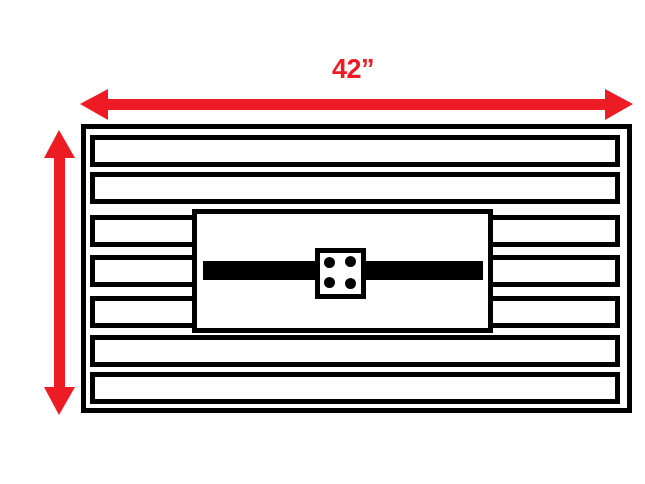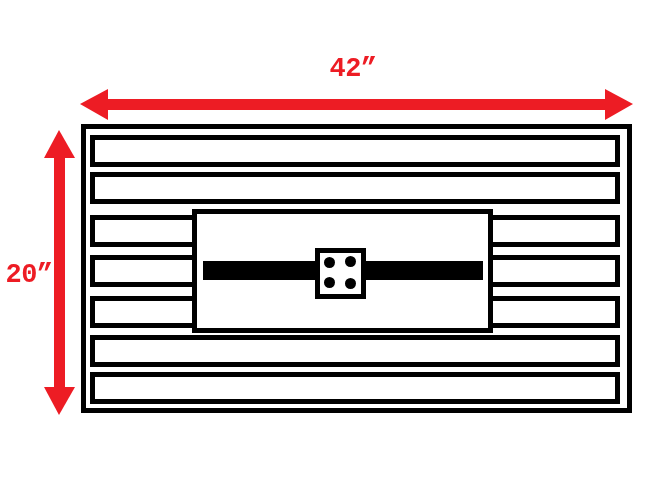--- a/index.html
+++ b/index.html
@@ -6,21 +6,20 @@
   html, body {
     background: #ffffff;
     font-family: "Liberation Sans", sans-serif;
   }
   .canvas {
     position: relative;
     width: 645px;
     height: 484px;
     background: var(--background, #ffffff);
     overflow: hidden;
-    font-family: Liberation Mono, monospace;
   }
 
   
   .dim-label {
     position: absolute;
     color: var(--dimension-red, #ED1C24);
     font-weight: bold;
     font-size: 27px;
     line-height: 28px;
     text-align: center;
@@ -141,21 +140,20 @@
 
 <div class="canvas">
 
   <div class="dim-label dim-label-width">42”</div>
   <div class="arrow-h">
     <div class="head-left"></div>
     <div class="line"></div>
     <div class="head-right"></div>
   </div>
 
-  <div class="dim-label dim-label-height">20”</div>
   <div class="arrow-v">
     <div class="head-up"></div>
     <div class="line"></div>
     <div class="head-down"></div>
   </div>
 
   <div class="frame"></div>
 
   <div class="slat s1"></div>
   <div class="slat s2"></div>

